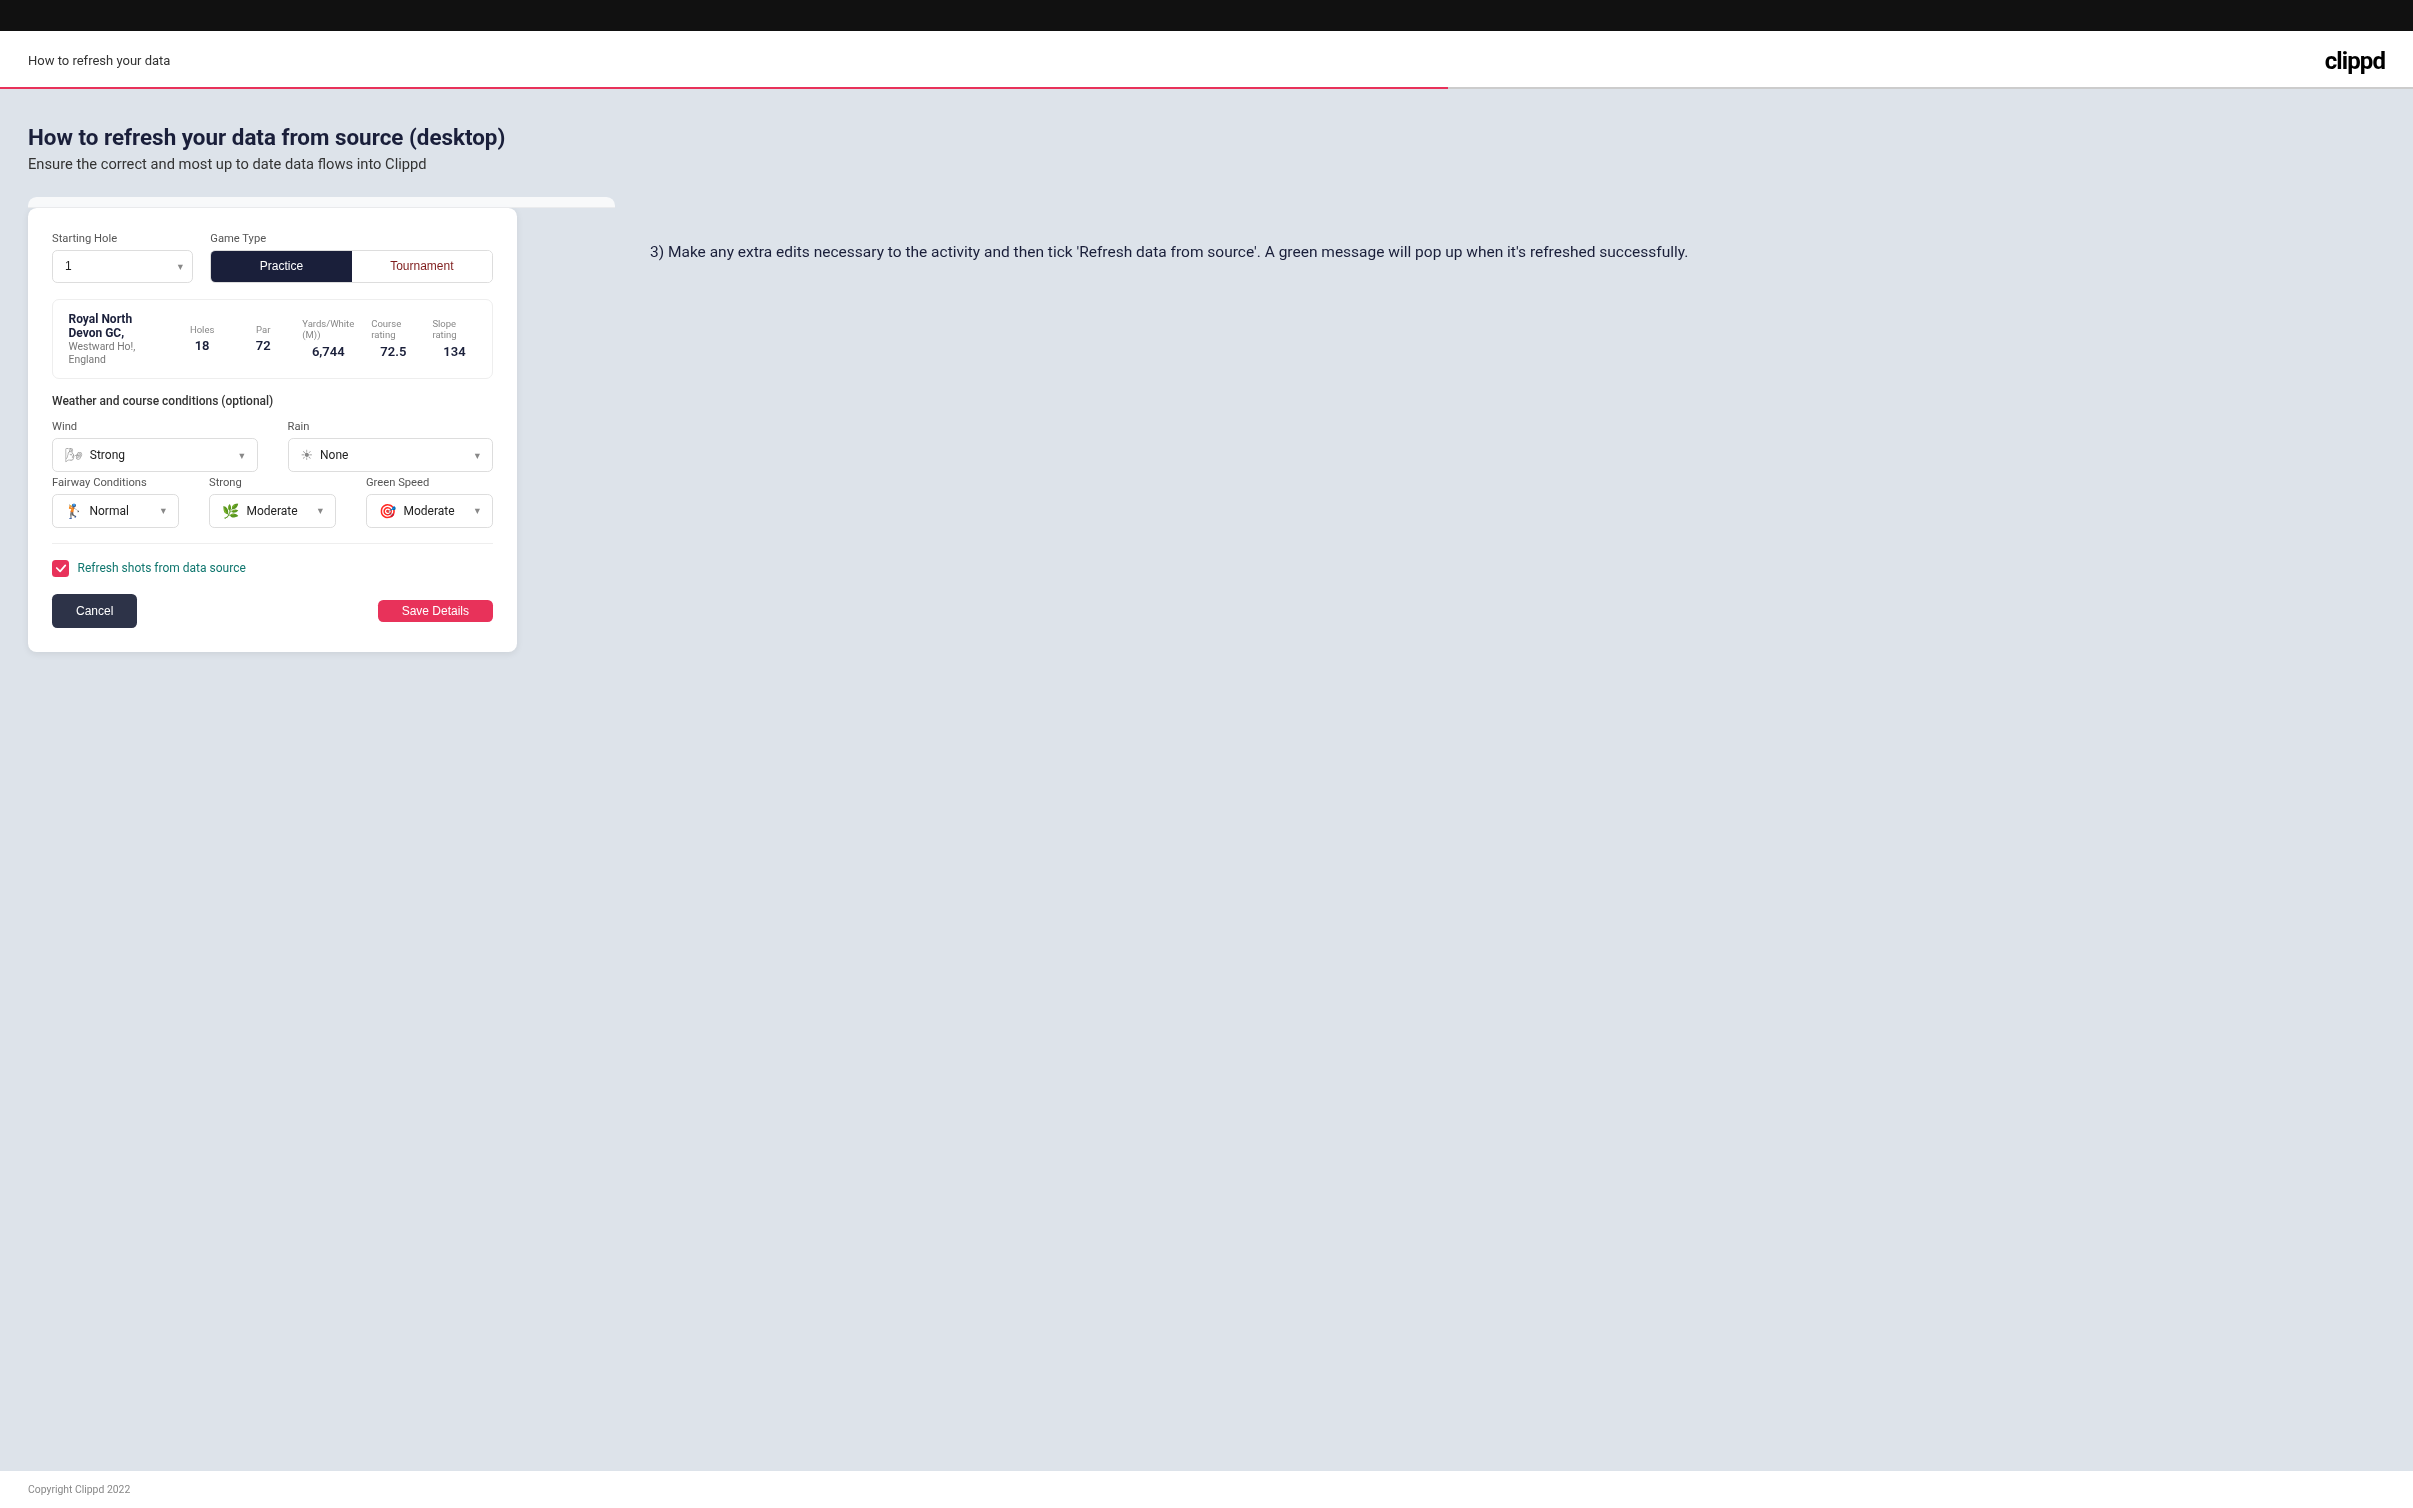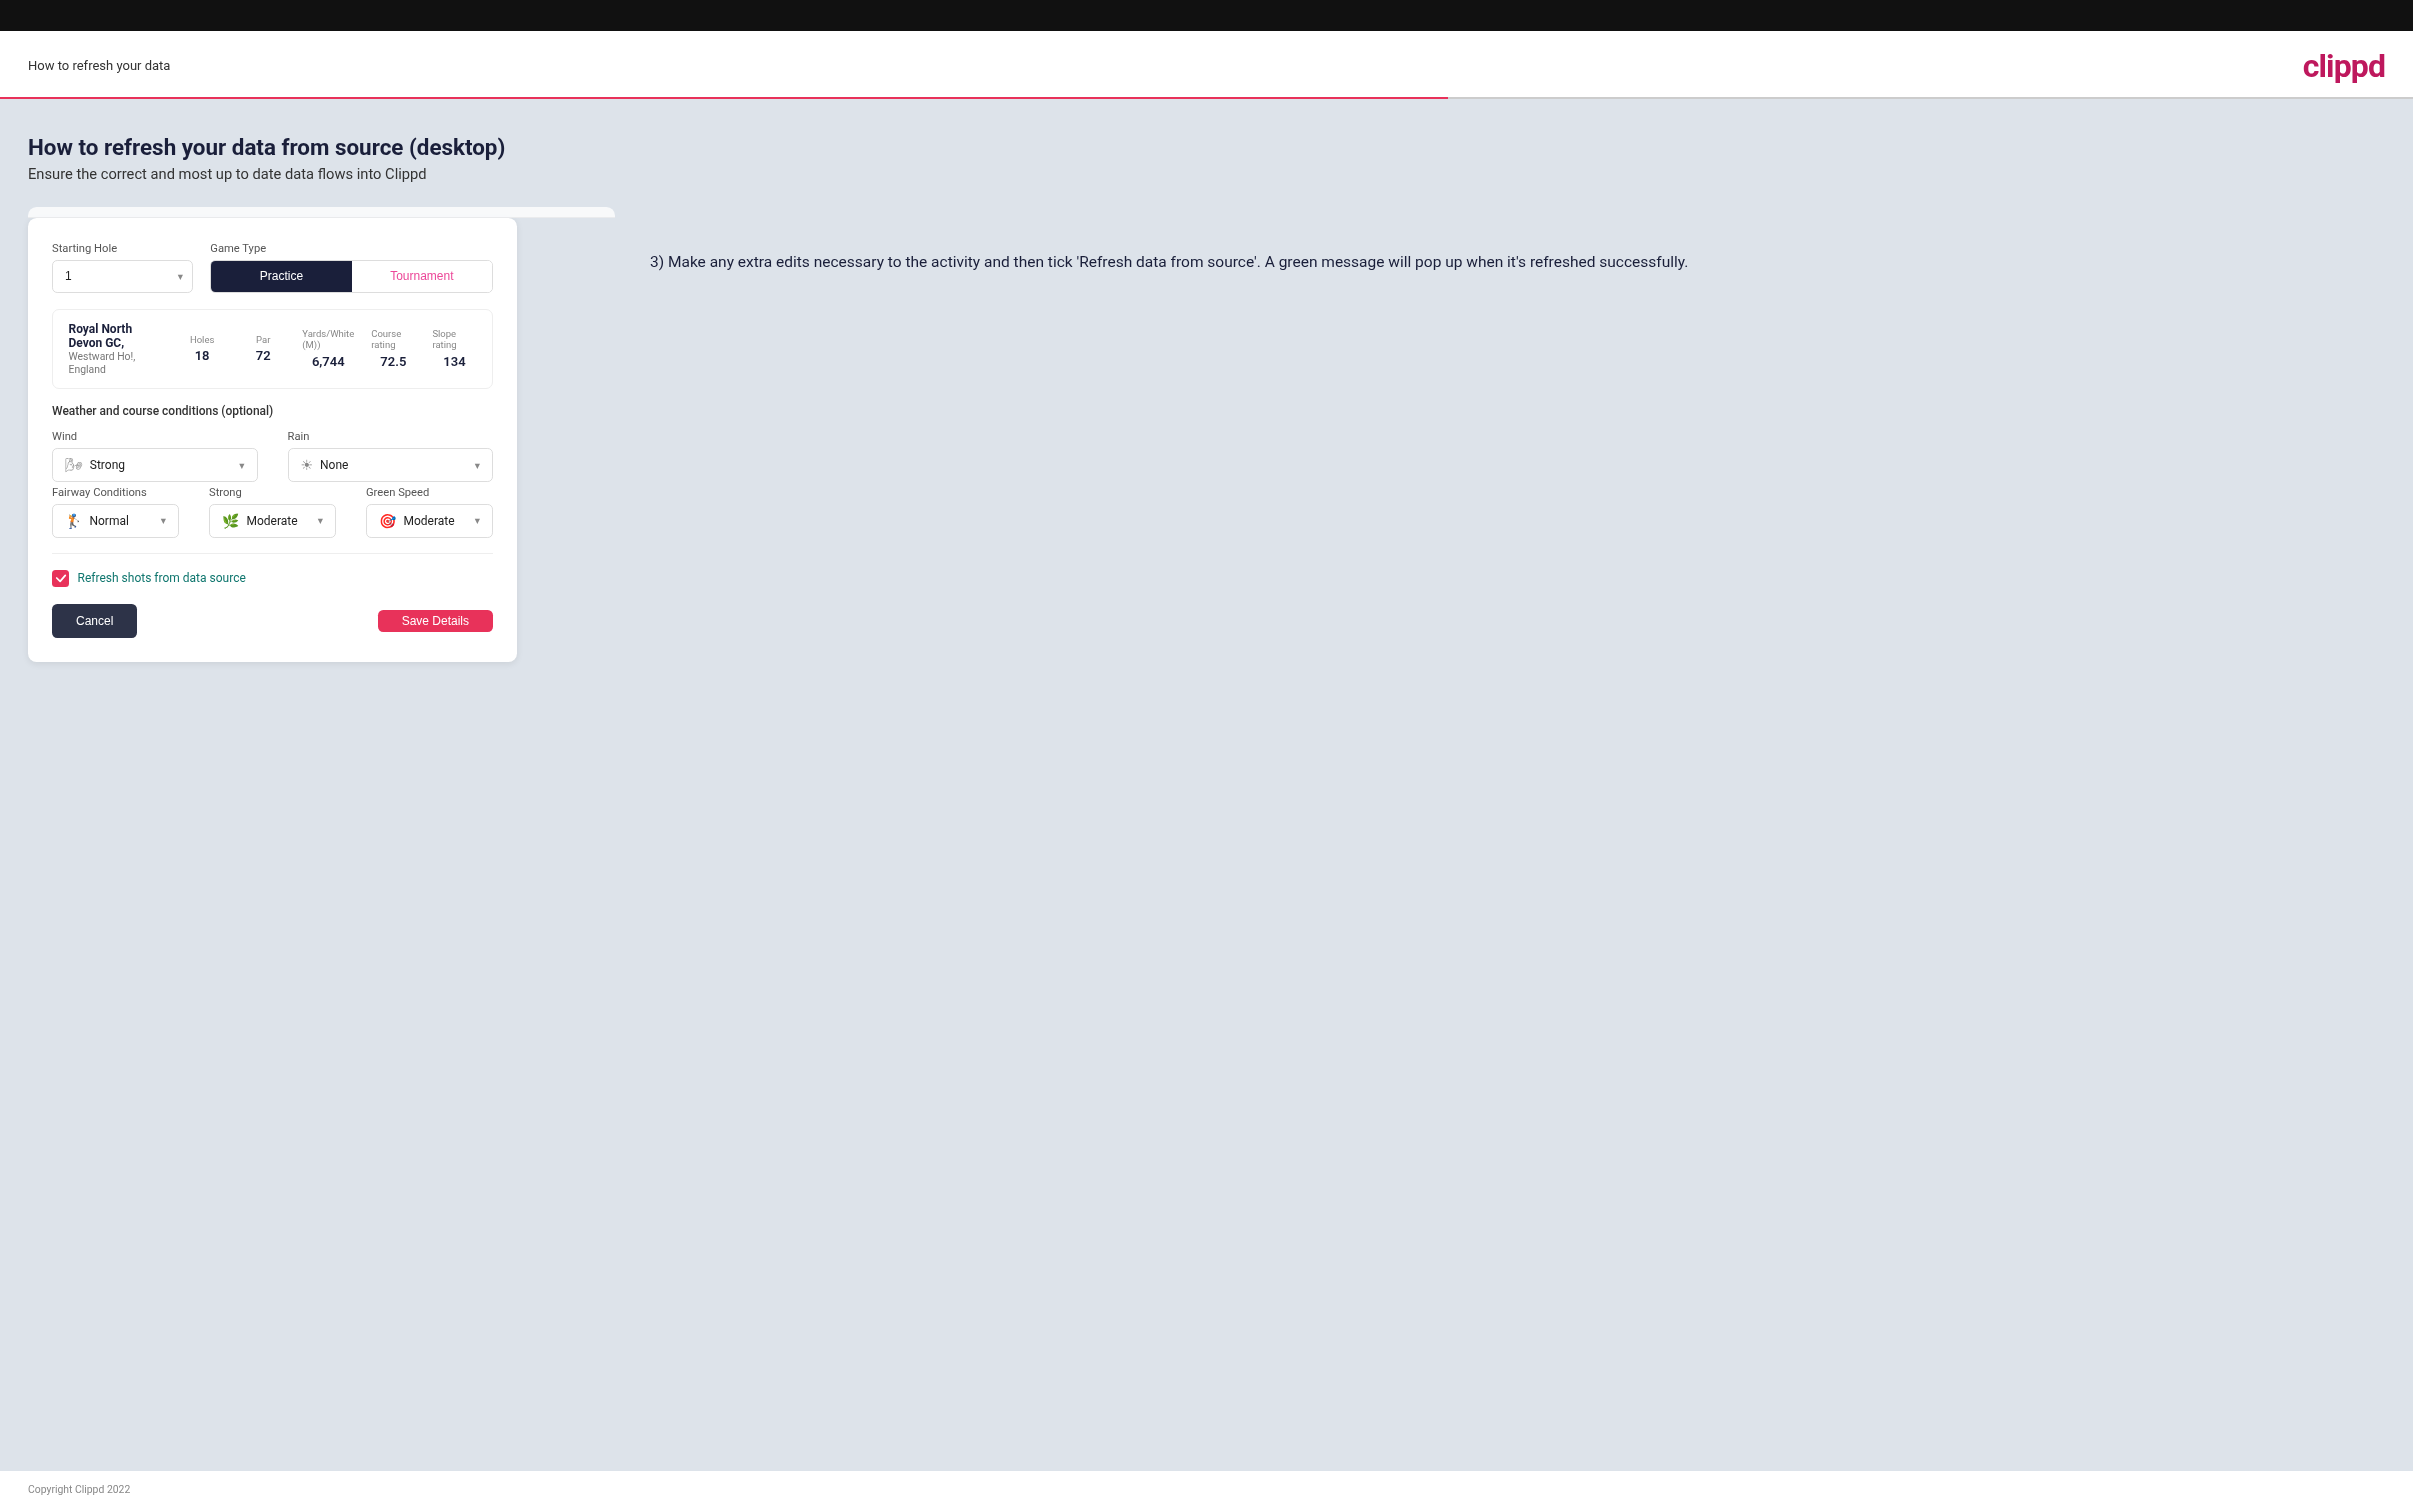--- a/index.html
+++ b/index.html
@@ -27,23 +27,23 @@
       justify-content: space-between;
       padding: 15.5px 28px 12px 28px;
       background: #fff;
     }
     .header-title {
       font-size: 13px;
       color: #333;
       font-weight: 400;
     }
     .logo {
-      font-size: 32px;
+      font-size: 24px;
       font-weight: 700;
-      color: #be185d;
+      color: #000000;
       letter-spacing: -0.9px;
     }
     .header-divider {
       height: 2.6px;
       background: linear-gradient(to right, #e8325a 60%, #ccc 60%);
       margin: 0 0 0 0;
     }
     .content-area {
       background: #dde3ea;
       flex: 1;
@@ -137,21 +137,21 @@
       flex: 2;
     }
     .toggle-btn {
       flex: 1;
       padding: 8.6px;
       text-align: center;
       font-size: 12px;
       cursor: pointer;
       border: none;
       background: #fff;
-      color: #ec4899;
+      color: #7f1d1d;
     }
     .toggle-btn.active {
       background: #1a1f3a;
       color: #fff;
     }
     .course-info-box {
       border: 0.9px solid #eee;
       border-radius: 7px;
       padding: 12px 15.5px;
       margin-bottom: 15.5px;

